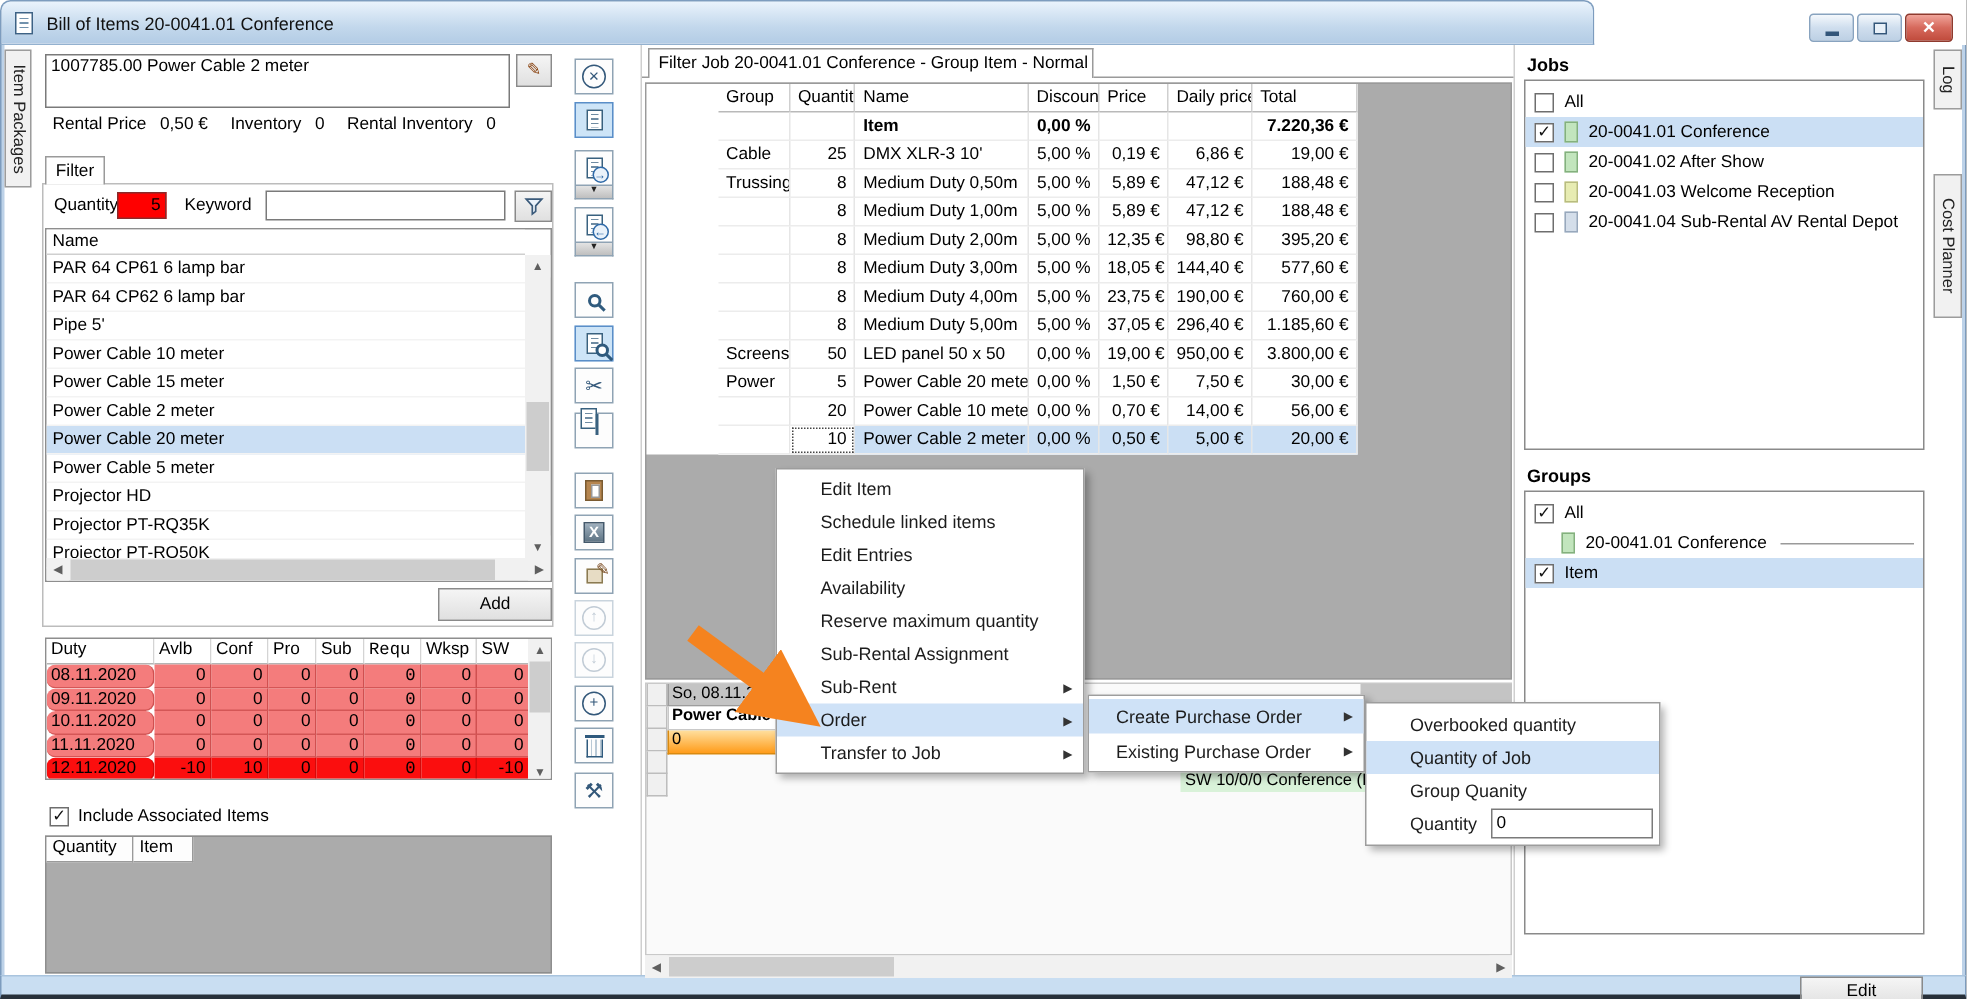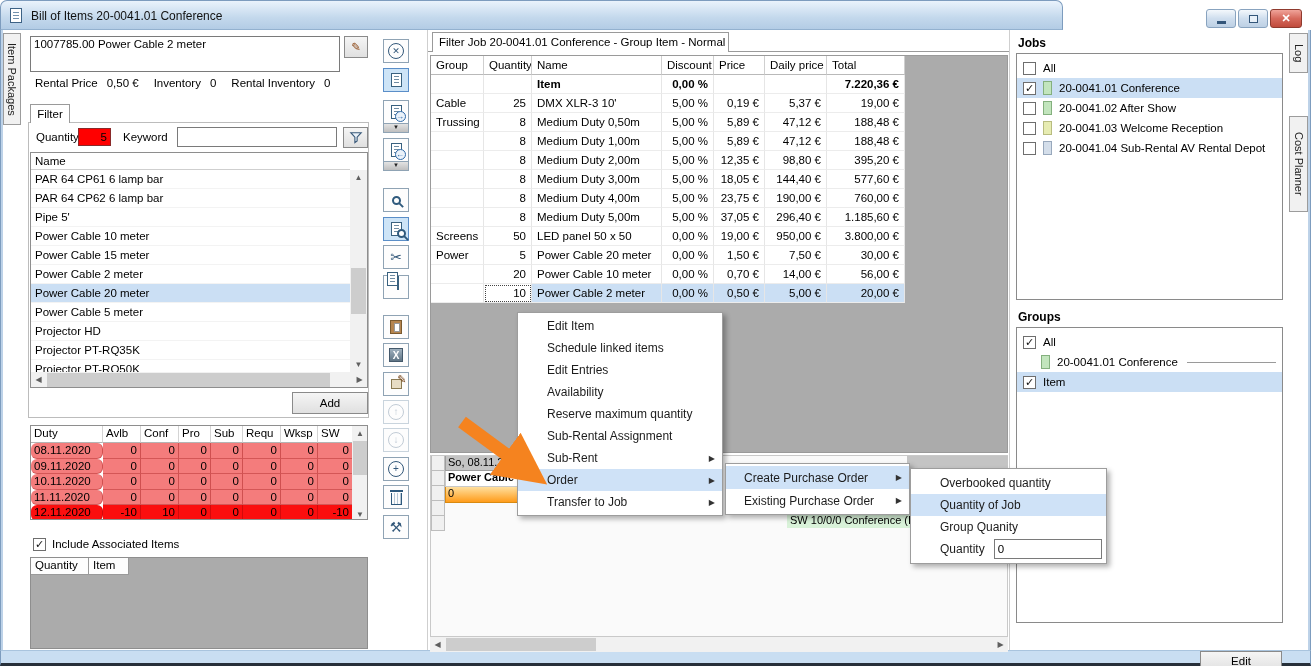--- a/index.html
+++ b/index.html
@@ -75,24 +75,24 @@
   .lrow { height:19px; line-height:19px; padding-left:4px; white-space:nowrap; overflow:hidden; border-bottom:1px solid #f3f3f3; }
   .sel { background:#cbdff4; }
 
   .avh, .avr { display:flex; }
   .avh > span { background:#fff; border-right:1px solid #d4d4d4; border-bottom:1px solid #b4b4b4; padding:1px 3px; height:17px; }
   .avr > span { border-right:1px solid rgba(140,0,0,.35); border-bottom:1px solid rgba(140,0,0,.3); padding:0 3px; height:15.6px; line-height:15px; text-align:right; }
   .avr > .cdate { text-align:left;border-radius:6px; }
   .warn > span { background:#f47c7c; }
   .crit > span { background:#fb0e0e; }
   .cdate { width:72px; } .cavlb { width:38px; } .cconf { width:38px; } .cpro { width:32px; }
-  .csub { width:32px; } .crequ { width:38px; } .cwksp { width:37px; } .csw { width:34px; border-right:none !important; }
-
-  
-  .trow { display:flex; height:19px; background:#fff; }
+  .csub { width:32px; } .crequ { width:38px;font-family:Liberation Mono, monospace; } .cwksp { width:37px; } .csw { width:34px; border-right:none !important; }
+
+  
+  .trow { display:flex; height:19px; background:#fff;margin-left:48px; }
   .trow > span { border-right:1px solid #e6e6e6; border-bottom:1px solid #ececec; padding:0 5px; line-height:18px;
     white-space:nowrap; overflow:hidden; }
   .thead > span { border-right:1px solid #cfcfcf; border-bottom:1px solid #b9b9b9; }
   .c-group { width:53px; } .c-qty { width:48px; text-align:right; } .c-name { width:130px; }
   .c-disc { width:52px; text-align:right; } .c-price { width:51px; text-align:right; }
   .c-daily { width:62px; text-align:right; } .c-total { width:78px; text-align:right; }
   .thead .c-qty, .thead .c-disc, .thead .c-price, .thead .c-daily, .thead .c-total { text-align:left; }
   .sumrow .c-name, .sumrow .c-disc, .sumrow .c-total { font-weight:bold; }
   .rowsel > span { background:#cbdff4; }
   .rowsel > .c-group { background:#fff; }
@@ -354,21 +354,21 @@
           <span class="c-price"></span>
           <span class="c-daily"></span>
           <span class="c-total">7.220,36 €</span>
       </div>
       <div class="trow">
           <span class="c-group">Cable</span>
           <span class="c-qty">25</span>
           <span class="c-name">DMX XLR-3 10'</span>
           <span class="c-disc">5,00 %</span>
           <span class="c-price">0,19 €</span>
-          <span class="c-daily">5,37 €</span>
+          <span class="c-daily">6,86 €</span>
           <span class="c-total">19,00 €</span>
         </div>
       <div class="trow">
           <span class="c-group">Trussing</span>
           <span class="c-qty">8</span>
           <span class="c-name">Medium Duty 0,50m</span>
           <span class="c-disc">5,00 %</span>
           <span class="c-price">5,89 €</span>
           <span class="c-daily">47,12 €</span>
           <span class="c-total">188,48 €</span>

